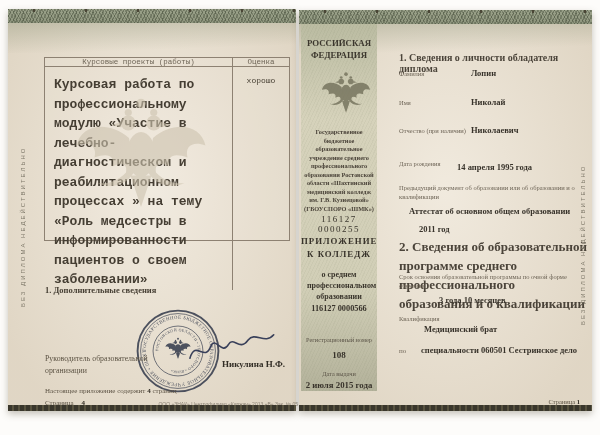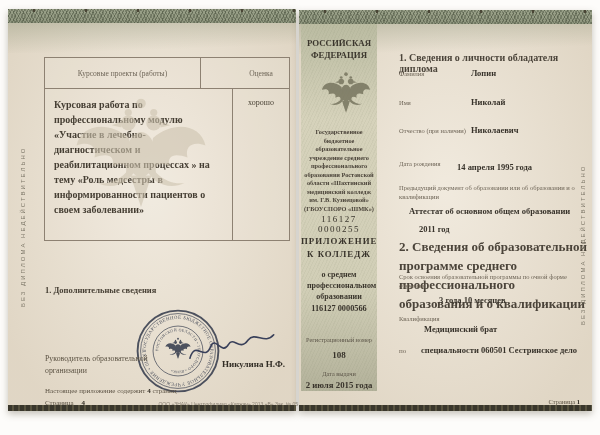--- a/index.html
+++ b/index.html
@@ -21,26 +21,26 @@
   .strip-bottom{position:absolute;left:0;right:0;bottom:0;height:6px;
           background:repeating-linear-gradient(90deg,#3a372c 0 4px,#585340 4px 6px);}
   .vtext{position:absolute;writing-mode:vertical-rl;transform:rotate(180deg);
          font-size:6px;letter-spacing:2px;color:#7f796a;font-family:"Liberation Sans",sans-serif;}
   .lbl{font-size:6.5px;color:#6e6557;}
   .val{font-weight:bold;font-size:8.5px;color:#38332b;}
   .abs{position:absolute;}
   .ctr{text-align:center;}
   
   .cw-table{position:absolute;left:36px;top:48px;width:244px;height:182px;
-            border:1px solid #8d8172;display:flex;flex-direction:column;background:rgba(255,255,255,.06);}
+            border:1px solid #8d8172;display:flex;flex-direction:column;background:rgba(255,255,255,.06);font-family:Liberation Mono, monospace;}
   .cw-head{display:flex;height:30px;border-bottom:1px solid #8d8172;color:#6e6557;font-size:7.5px;}
   .cw-body{display:flex;flex:1;}
   .cw-c1{flex:1;display:flex;align-items:center;justify-content:center;}
-  .cw-c2{width:56px;border-left:1px solid #8d8172;display:flex;align-items:center;justify-content:center;padding-left:32px;}
-  .cw-b1{flex:1;padding:8px 10px 0 9px;font-size:10px;font-weight:bold;line-height:1.5;color:#453e33;}
+  .cw-c2{width:56px;border-left:1px solid #8d8172;display:flex;align-items:center;justify-content:center;}
+  .cw-b1{flex:1;padding:8px 10px 0 9px;font-size:13px;font-weight:bold;line-height:1.5;color:#453e33;}
   .cw-b2{width:56px;border-left:1px solid #8d8172;text-align:center;padding-top:9px;font-size:8px;color:#4a4336;}
   .wm{color:#cdc3af;opacity:.6;}
   
   .tcol{position:absolute;left:2px;top:14px;width:76px;bottom:20px;text-align:center;
         background:
          repeating-linear-gradient(115deg, rgba(110,118,90,.07) 0 1px, transparent 1px 3px),
          linear-gradient(180deg, rgba(146,154,124,.50), rgba(146,154,124,.16) 26%, rgba(146,154,124,.22) 72%, rgba(112,117,92,.42)),
          #e3ddc7;}
   .tcol .abs{left:0;right:0;}
   .smallcap{font-size:6.3px;line-height:1.35;color:#4b443a;}

